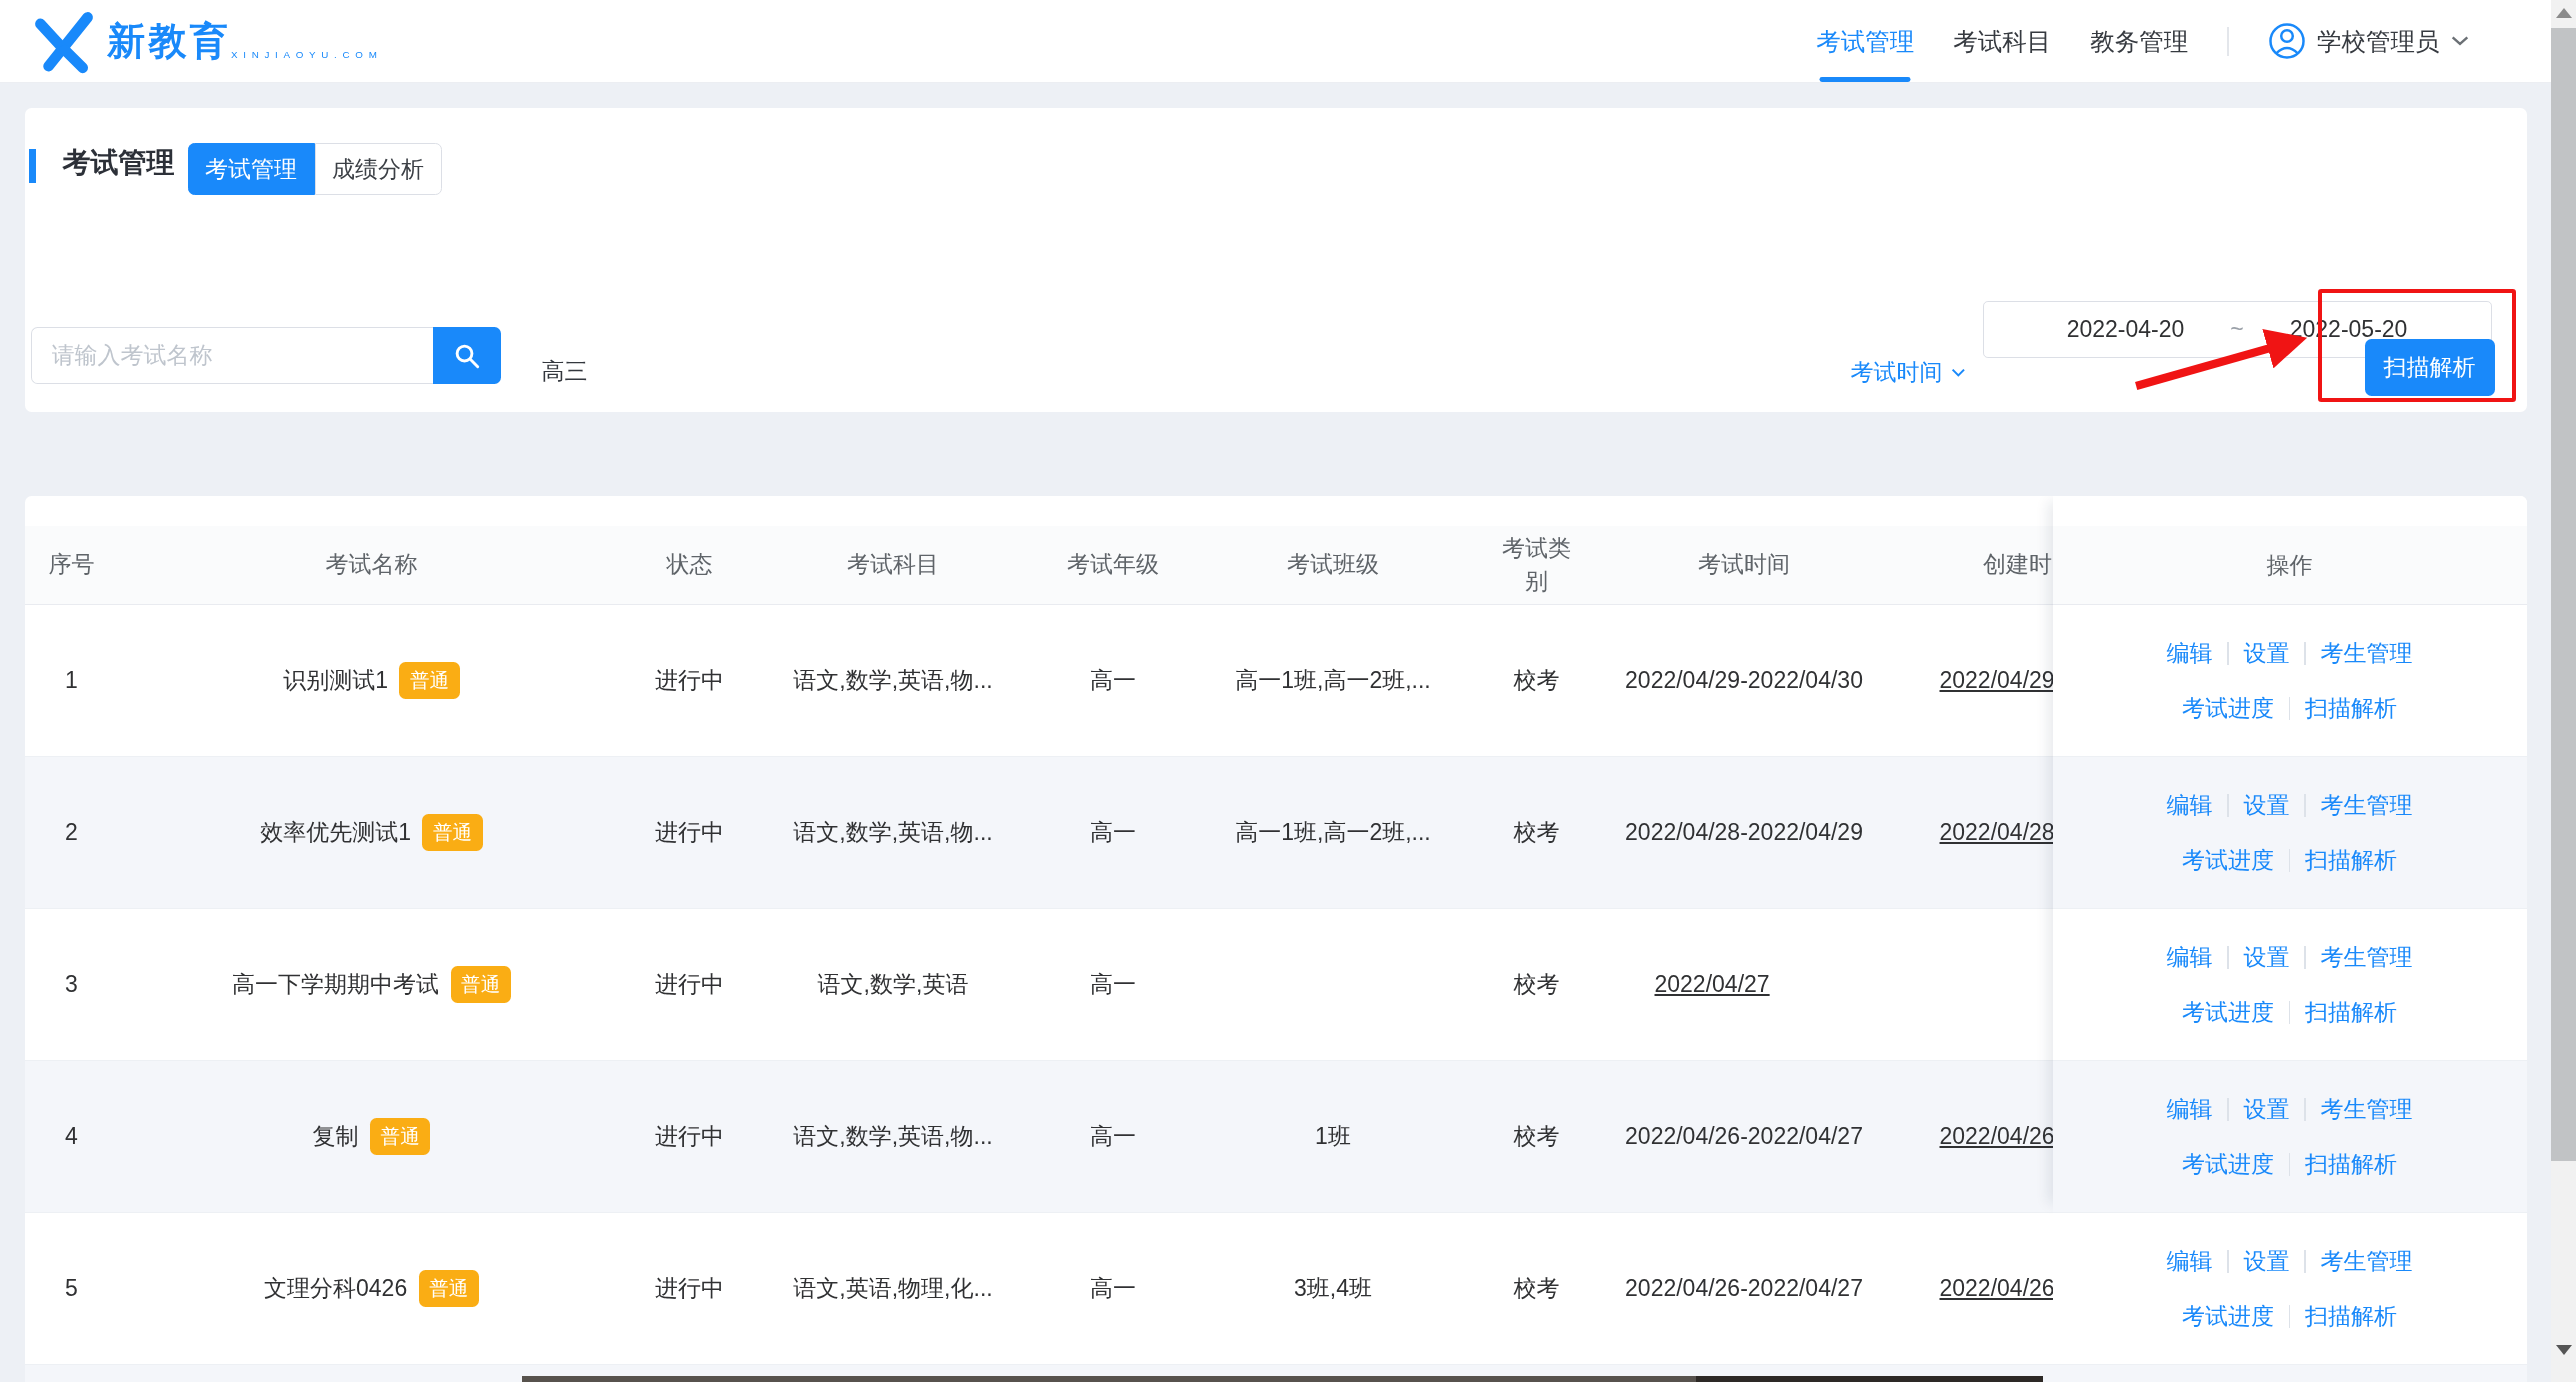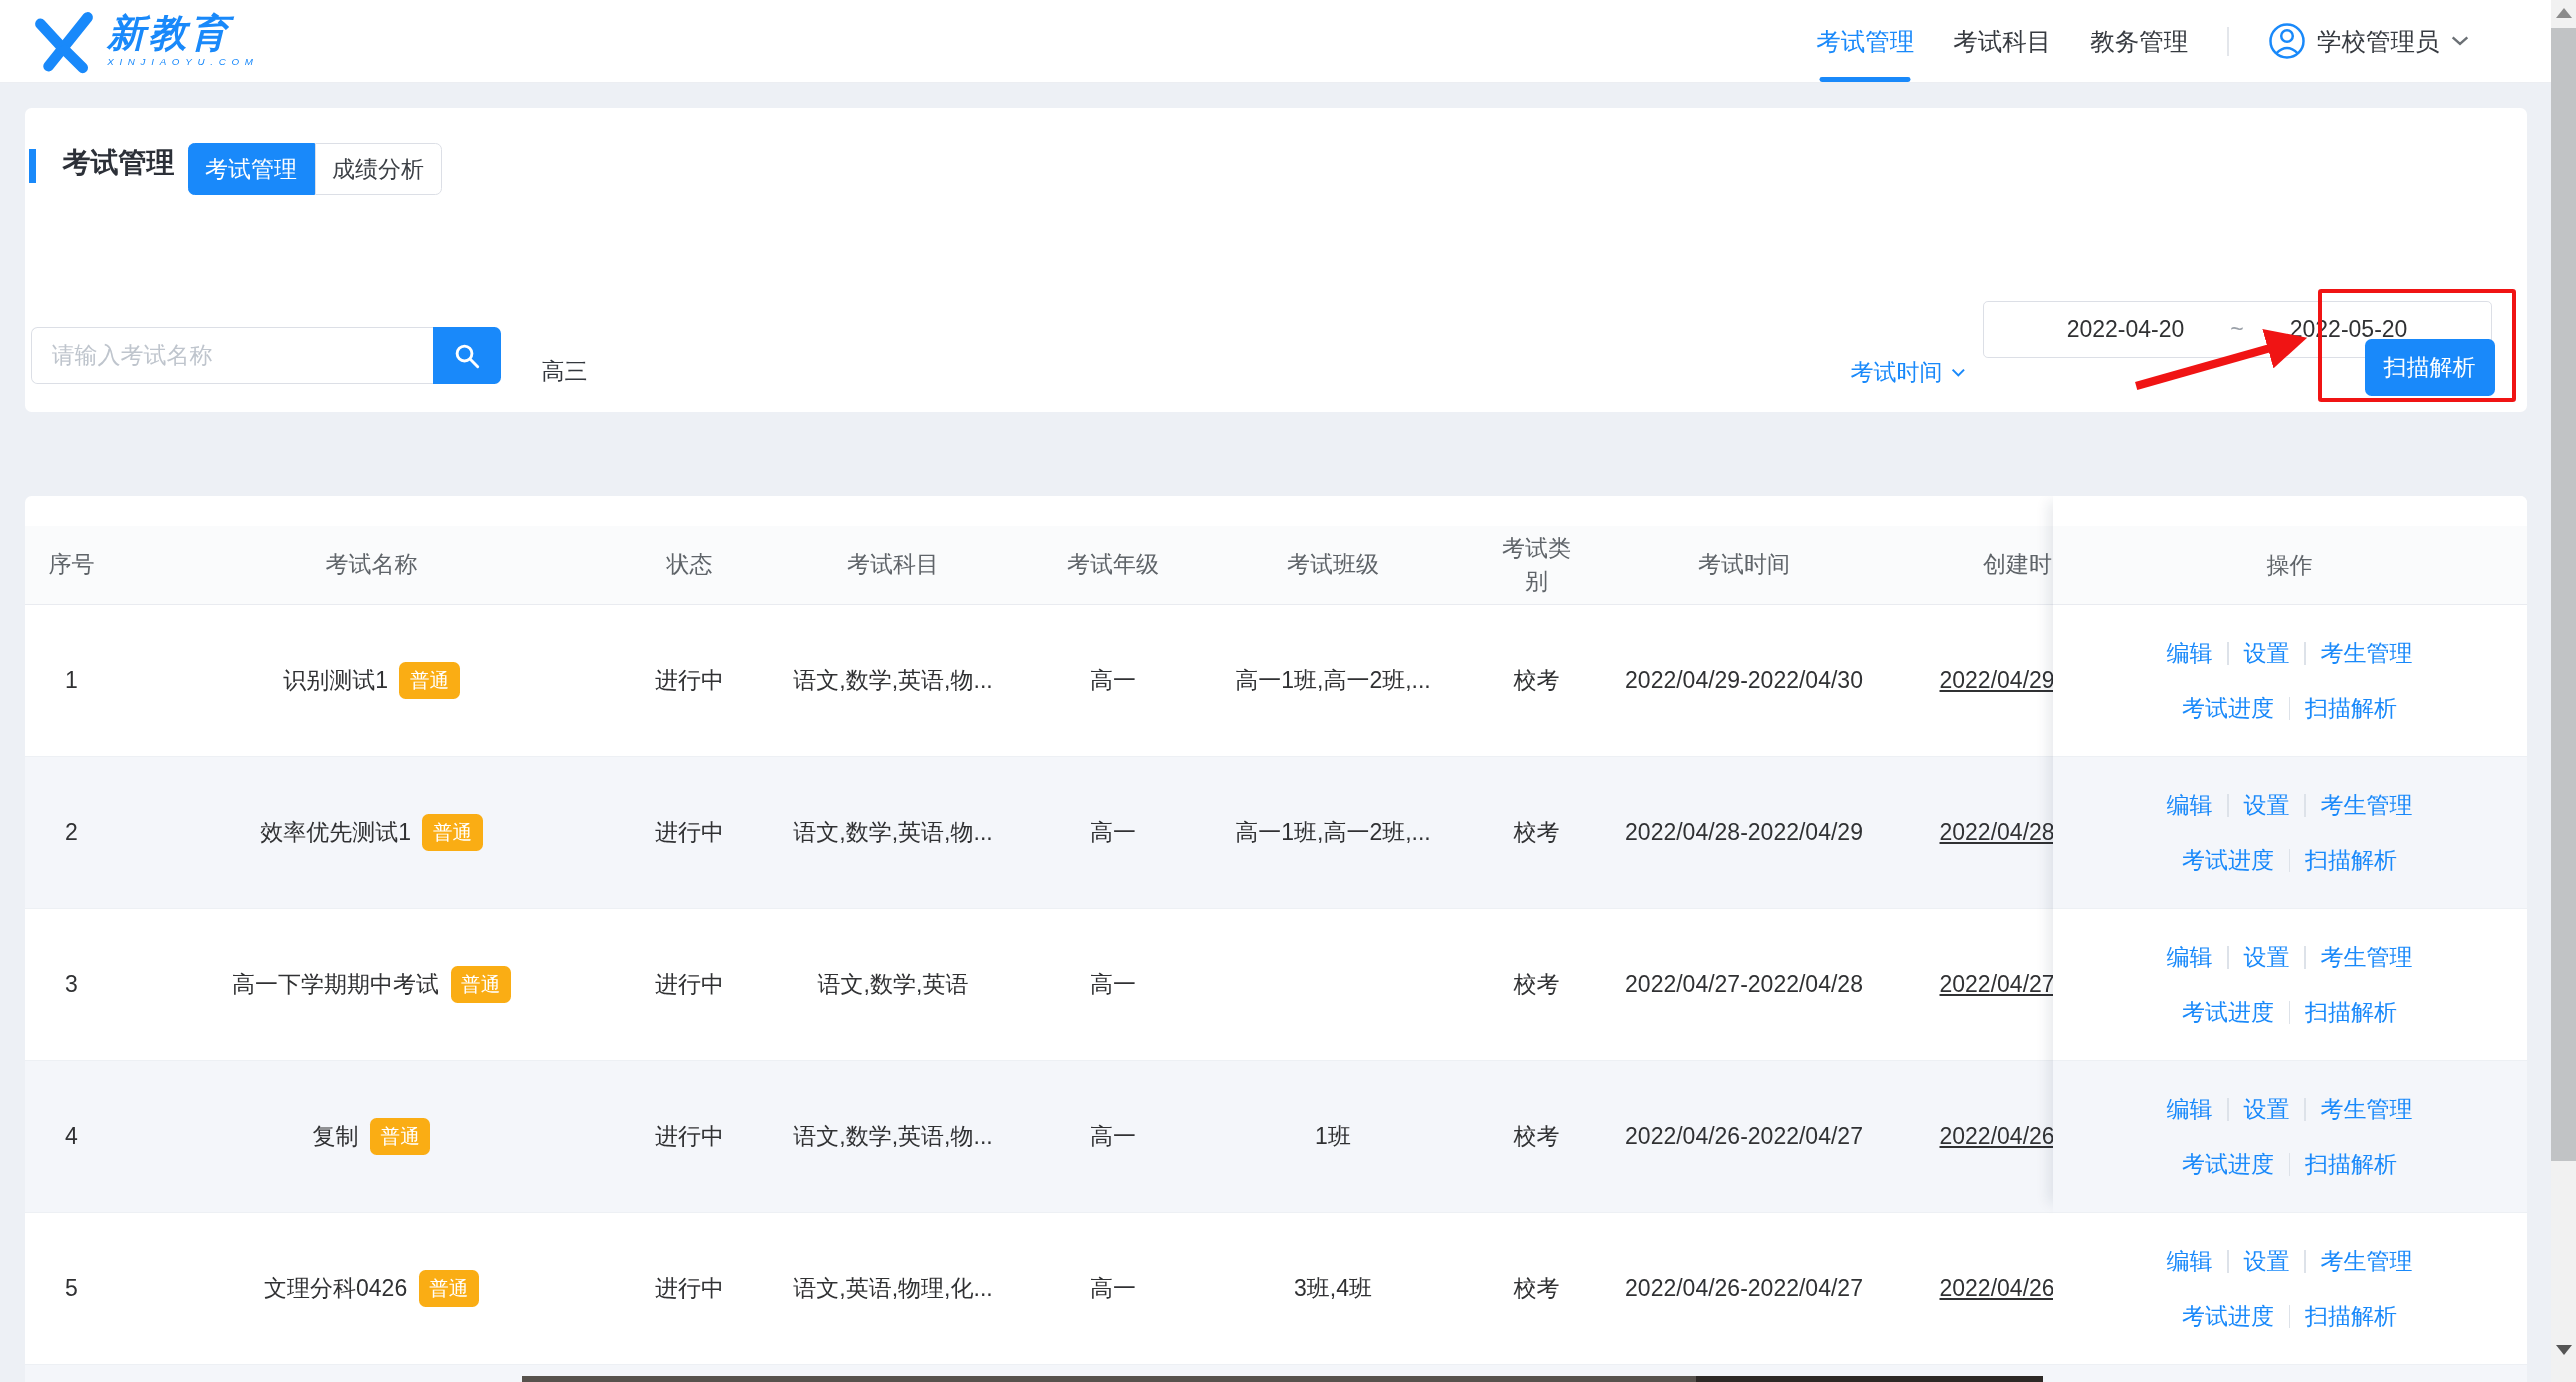--- a/index.html
+++ b/index.html
@@ -1,21 +1,21 @@
 <!DOCTYPE html>
 <html style="--accent: #1989fa; --badge: #faad14; --red: #f01414; --stripe: #f4f6fa;font-size:13px"><head>
 <meta charset="utf-8">
 <style>
   html,body{margin:0;padding:0;background:#dfe3ea;}
   .screen{position:relative;width:2576px;height:1383px;background:#edf0f5;overflow:hidden;
           font-family:"Liberation Sans","DejaVu Sans",sans-serif;color:#303133;}
   
   .topbar{position:absolute;left:0;top:0;width:2551px;height:82px;background:#fff;border-bottom:0.8px solid #eceef2;}
   .logo{position:absolute;left:29px;top:6.5px;display:flex;align-items:center;gap:8.2px;height:68px;}
-  .logo-text{display:flex;flex-direction:column;line-height:1;font-style:italic;}
+  .logo-text{display:flex;flex-direction:row;line-height:1;}
   .logo-cn{font-size:38px;font-weight:700;color:var(--accent);letter-spacing:3.3px;}
   .logo-dom{font-size:9.8px;letter-spacing:5.7px;color:var(--accent);margin-top:4.9px;align-self:flex-end;}
   .nav{position:absolute;right:82px;top:0;height:82px;display:flex;align-items:center;gap:39px;}
   .nav-item{position:relative;height:82px;display:flex;align-items:center;font-size:24.5px;color:#363a40;cursor:pointer;}
   .nav-item.active{color:var(--accent);}
   .nav-item.active .nav-underline{position:absolute;left:50%;transform:translateX(-50%);bottom:0;width:91px;height:4.9px;border-radius:2.4px;background:var(--accent);}
   .nav-divider{width:1.6px;height:29px;background:#e3e6eb;}
   .user{display:flex;align-items:center;gap:11.4px;cursor:pointer;}
   .user-name{font-size:24.5px;color:#363a40;}
   
@@ -220,21 +220,20 @@
     <div class="cell c0">3</div>
     <div class="cell c1">
       <span class="nm">高一下学期期中考试</span>
       <span class="badge">普通</span>
     </div>
     <div class="cell c2">进行中</div>
     <div class="cell c3">语文,数学,英语</div>
     <div class="cell c4">高一</div>
     <div class="cell c5"></div>
     <div class="cell c6">校考</div>
-    <div class="cell c7">2022/04/27-2022/04/28</div>
     <div class="cell c8">2022/04/27</div>
   </div>
           <div class="trow stripe">
     <div class="cell c0">4</div>
     <div class="cell c1">
       <span class="nm">复制</span>
       <span class="badge">普通</span>
     </div>
     <div class="cell c2">进行中</div>
     <div class="cell c3">语文,数学,英语,物...</div>

